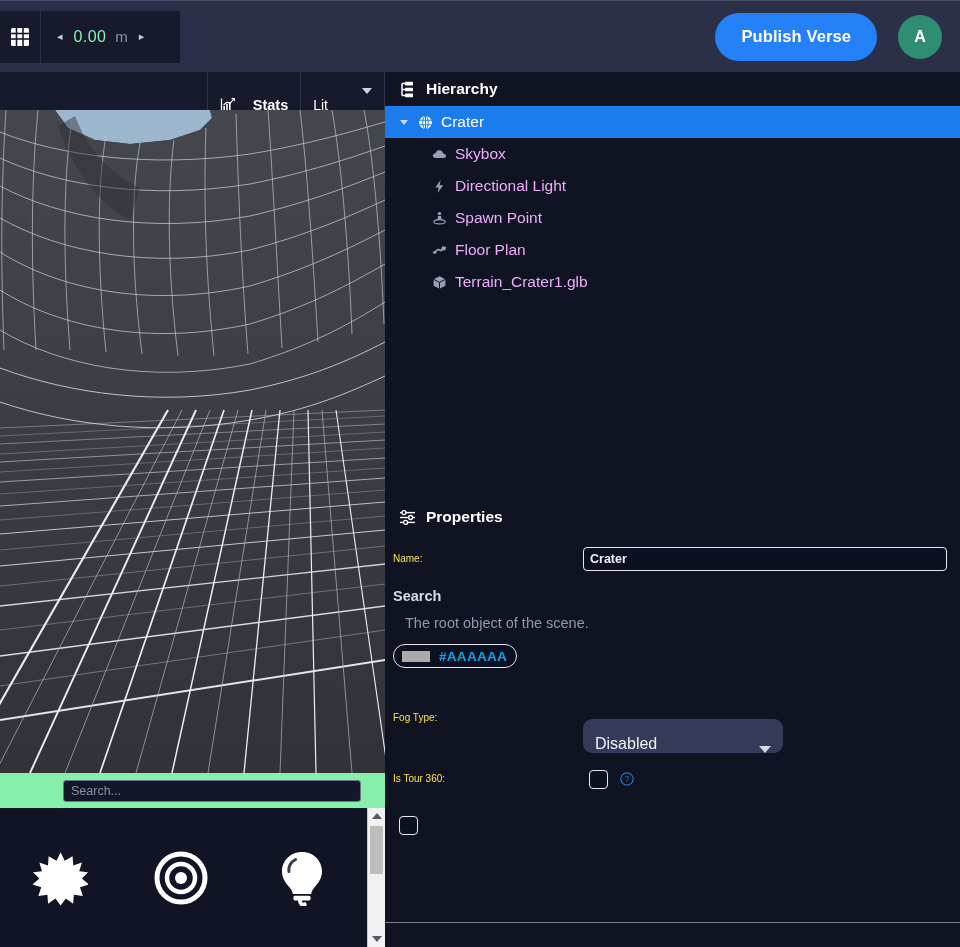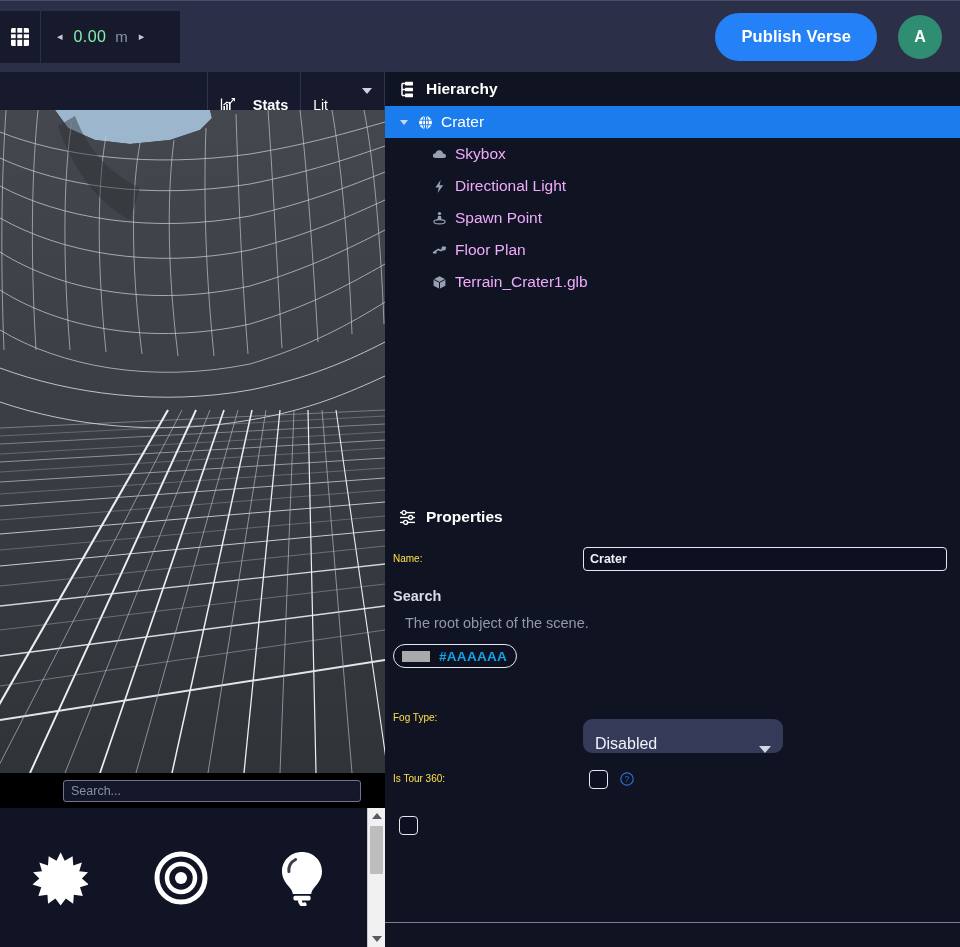--- a/index.html
+++ b/index.html
@@ -84,21 +84,21 @@
   
   .viewport {
     position: absolute; left: 0; top: 110px; width: 385px; height: 663px;
     overflow: hidden; background: #3a3d42; cursor: crosshair;
   }
   .viewport svg { display: block; }
 
   
   .asset-search-strip {
     position: absolute; left: 0; top: 773px; width: 385px; height: 35px;
-    background: #000000;
+    background: #86efac;
     display: flex; align-items: center;
   }
   .asset-search {
     margin-left: 63px; width: 298px; height: 22px;
     background: #141729; border: 1px solid #6f7490; border-radius: 3px;
     color: #d4d7e4; font-size: 12.5px;
     padding: 0 7px;
     font-family: "Liberation Sans", sans-serif;
     outline: none;
   }

